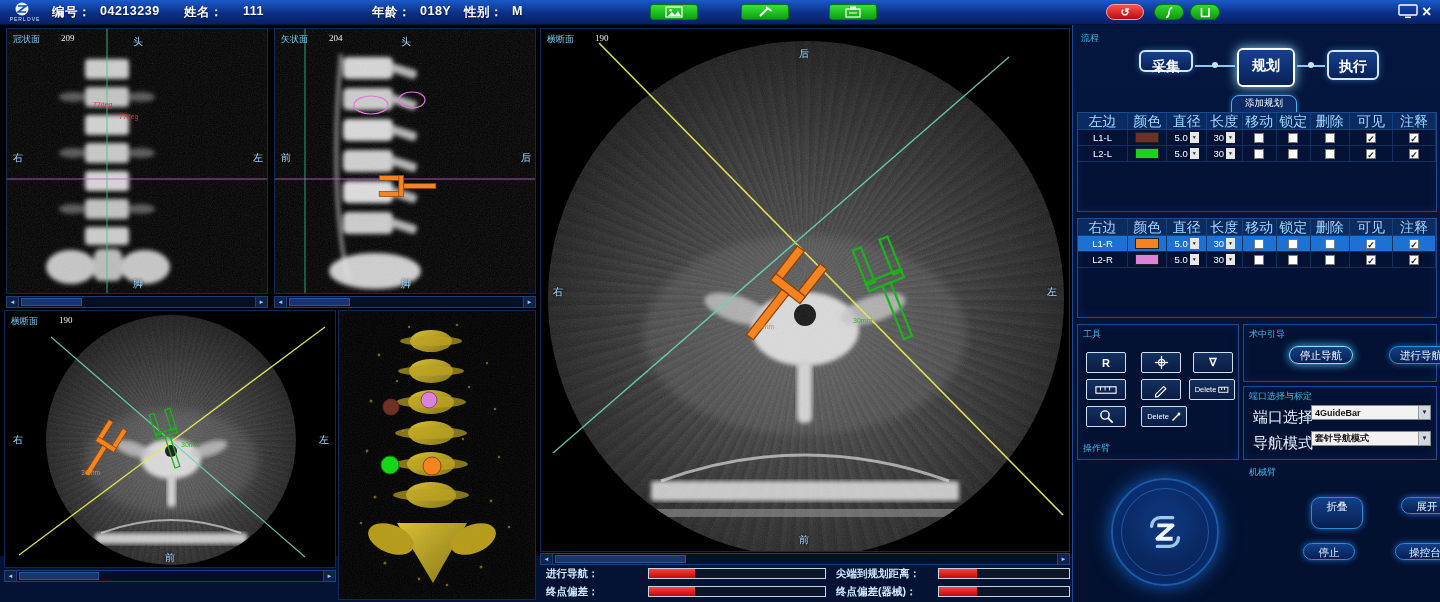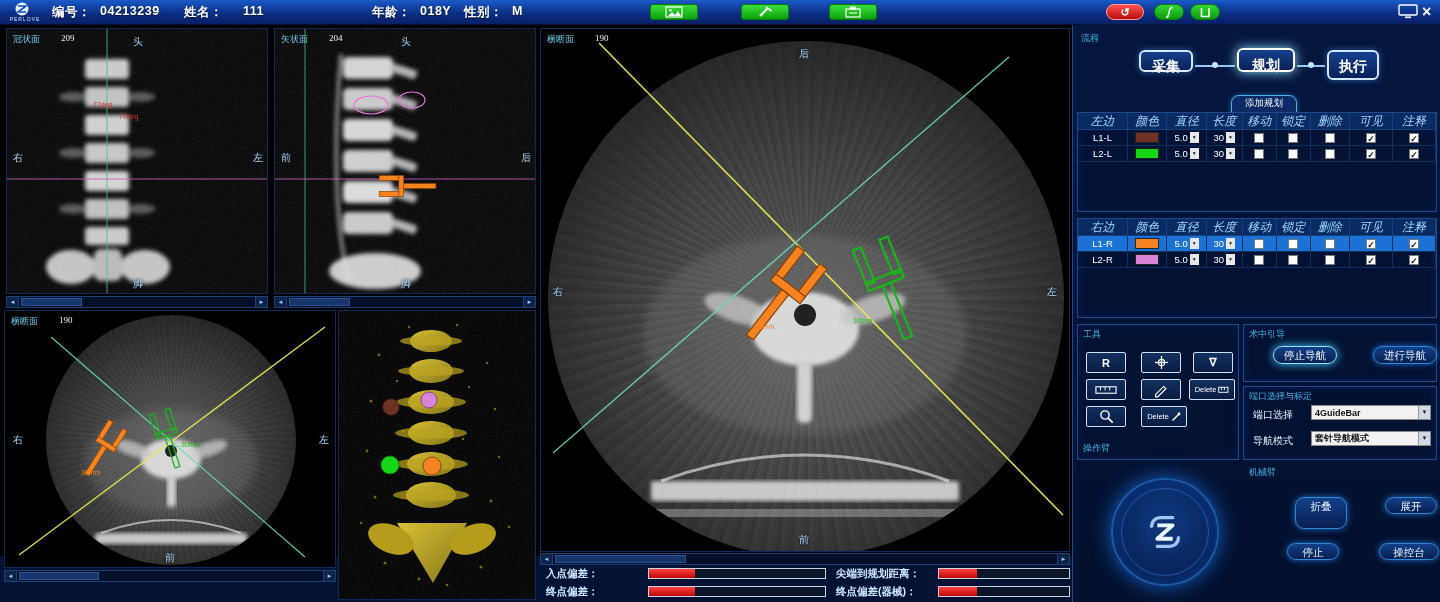--- a/index.html
+++ b/index.html
@@ -39,34 +39,34 @@
   
   .rpanel{position:absolute;left:1072px;top:24px;width:368px;height:578px;background:linear-gradient(180deg,#05173f,#03102e);border-left:1px solid #1c4a8e;z-index:10;}
   .seclab{position:absolute;color:#3fb8e8;font-size:9px;z-index:3;}
   .secbox{position:absolute;border:1px solid #1c4a8e;background:rgba(4,16,50,.55);box-shadow:inset 0 0 10px rgba(10,60,140,.3);box-sizing:border-box;}
   .wfbtn{position:absolute;border:2px solid #d6e8ff;border-radius:6px;background:linear-gradient(180deg,#15408e,#0a2158);color:#fff;font-size:14px;font-weight:bold;text-align:center;cursor:pointer;box-shadow:0 0 6px rgba(80,160,255,.5);box-sizing:border-box;}
   .wfbtn.active{border-color:#fff;box-shadow:0 0 12px #8fd8ff;}
   .conn{position:absolute;height:2px;background:#8fc8f0;z-index:2;}
   .conndot{position:absolute;width:6px;height:6px;border-radius:50%;background:#bfe4ff;z-index:2;}
   .addbtn{position:absolute;border:1px solid #4ab0e8;border-radius:8px;background:#0b2a66;color:#fff;font-size:9.5px;text-align:center;cursor:pointer;box-shadow:0 0 4px rgba(60,160,255,.6);box-sizing:border-box;}
   .gridtbl{display:grid;grid-template-columns:14% 11% 11% 10% 9.5% 9.5% 11% 12% 12%;}
-  .th{color:#9fd8ff;font-size:12px;text-align:center;line-height:16px;height:17px;border-right:1px solid #16407c;border-bottom:1px solid #16407c;background:#0a2a62;box-sizing:border-box;overflow:hidden;font-style:italic;}
+  .th{color:#9fd8ff;font-size:14px;text-align:center;line-height:16px;height:17px;border-right:1px solid #16407c;border-bottom:1px solid #16407c;background:#0a2a62;box-sizing:border-box;overflow:hidden;}
   .td{color:#fff;font-size:9.5px;height:16px;border-right:1px solid #10305c;border-bottom:1px solid #10305c;display:flex;align-items:center;justify-content:center;box-sizing:border-box;cursor:pointer;overflow:hidden;}
   .rowsel .td{background:#1b72d4;}
   .swatch{width:22px;height:9px;border:1px solid #222;}
   .spin{width:9px;height:11px;background:#e8e8e8;color:#222;font-size:5px;line-height:11px;text-align:center;margin-left:2px;}
   .cb{width:10px;height:10px;background:#fff;border:1px solid #777;font-size:9px;line-height:10px;color:#111;font-weight:bold;text-align:center;box-sizing:border-box;}
   .toolbtn{position:absolute;width:40px;height:21px;background:linear-gradient(180deg,#13305e,#0a1c44);border:1px solid #cfe0f0;border-radius:2px;color:#fff;display:flex;align-items:center;justify-content:center;gap:2px;font-size:11px;font-weight:bold;cursor:pointer;box-sizing:border-box;}
   .toolbtn .dtxt{font-size:7.5px;font-weight:normal;}
-  .pill{position:absolute;background:linear-gradient(180deg,#124089,#081f50);border:1px solid #2e8ad8;border-radius:9px;color:#eaf6ff;font-size:10.5px;text-align:center;box-shadow:0 0 6px rgba(40,140,255,.7);cursor:pointer;box-sizing:border-box;}
+  .pill{position:absolute;background:linear-gradient(180deg,#124089,#081f50);border:1px solid #2e8ad8;border-radius:9px;color:#eaf6ff;font-size:10.5px;text-align:center;box-shadow:0 0 6px rgba(40,140,255,.7);cursor:pointer;box-sizing:border-box;margin-left:16px;}
   .pill.bright{border-color:#8fe4ff;box-shadow:0 0 10px #40c8ff;color:#fff;}
   .sel{position:absolute;background:#f2f2f2;border:1px solid #888;height:15px;display:flex;align-items:center;cursor:pointer;box-sizing:border-box;}
   .sel .sv{flex:1;color:#111;font-size:9px;font-weight:bold;padding-left:3px;white-space:nowrap;overflow:hidden;}
   .sel .sa{width:11px;height:100%;background:#d0d8e4;border-left:1px solid #999;font-size:6px;line-height:13px;text-align:center;color:#222;}
-  .plab{position:absolute;color:#e8f2ff;font-size:10px;white-space:nowrap;}
+  .plab{position:absolute;color:#e8f2ff;font-size:15px;white-space:nowrap;}
   .armbtn{position:absolute;width:108px;height:108px;border-radius:50%;background:radial-gradient(circle at 50% 42%,#0e3476 25%,#081d4a 70%,#051230 100%);border:2px solid #1a5aa8;box-shadow:0 0 20px #1560c0, inset 0 0 26px #0a3a8a;cursor:pointer;display:flex;align-items:center;justify-content:center;box-sizing:border-box;}
   .armring{position:absolute;inset:8px;border:1px solid #2a6ac0;border-radius:50%;opacity:.7;}
 </style>
 </head>
 <body>
 
 <div id="app">
 
   <svg width="0" height="0" style="position:absolute" aria-hidden="true">
     <defs>
@@ -355,21 +355,21 @@
         <rect width="196" height="288" filter="url(#grain)" opacity="0.12"></rect>
       </g>
       <circle cx="52" cy="96" r="8" stroke="#5a241c" stroke-width="1" fill="#6e3126"></circle>
       <circle cx="90" cy="89" r="8" stroke="#8a4a84" stroke-width="1" fill="#d983d9"></circle>
       <circle cx="51" cy="154" r="9" stroke="#0c7a0c" stroke-width="1" fill="#17d517"></circle>
       <circle cx="93" cy="155" r="9" stroke="#8a4a08" stroke-width="1" fill="#f5831f"></circle>
     </svg>
   </div>
 
   <div class="bstrip"></div>
-  <span class="statuslab" style="left:546px;top:567px">入点偏差：</span>
+  <span class="statuslab" style="left:546px;top:567px">进行导航：</span>
   <div class="bar" style="left:648px;top:568px;width:176px">
       <div class="barfill" style="width: 26%;"></div>
     </div>
   <span class="statuslab" style="left:836px;top:567px">尖端到规划距离：</span>
   <div class="bar" style="left:938px;top:568px;width:130px">
       <div class="barfill" style="width: 29%;"></div>
     </div>
   <span class="statuslab" style="left:546px;top:585px">终点偏差：</span>
   <div class="bar" style="left:648px;top:586px;width:176px">
       <div class="barfill" style="width: 26%;"></div>
@@ -378,21 +378,21 @@
   <div class="bar" style="left:938px;top:586px;width:130px">
       <div class="barfill" style="width: 29%;"></div>
     </div>
 
   <div class="rpanel">
     <span class="seclab" style="left:8px;top:8px">流程</span>
 
     <div class="wfbtn" style="left:66px;top:26px;width:54px;height:22px;line-height:28px">采集</div>
     <div class="conn" style="left:122px;top:41px;width:40px"></div>
     <div class="conndot" style="left:139px;top:38px"></div>
-    <div class="wfbtn active" style="left:164px;top:24px;width:58px;height:24px;line-height:30px">规划</div>
+    <div class="wfbtn active" style="left:164px;top:24px;width:58px;height:39px;line-height:30px">规划</div>
     <div class="conn" style="left:224px;top:41px;width:28px"></div>
     <div class="conndot" style="left:235px;top:38px"></div>
     <div class="wfbtn" style="left:254px;top:26px;width:52px;height:30px;line-height:28px">执行</div>
     <div class="addbtn" style="left:158px;top:71px;width:66px;height:32px;line-height:14px">添加规划</div>
 
     <div class="secbox" style="left:4px;top:88px;width:360px;height:100px">
       <div class="gridtbl">
         <div class="th">左边</div>
         <div class="th">颜色</div>
         <div class="th">直径</div>

